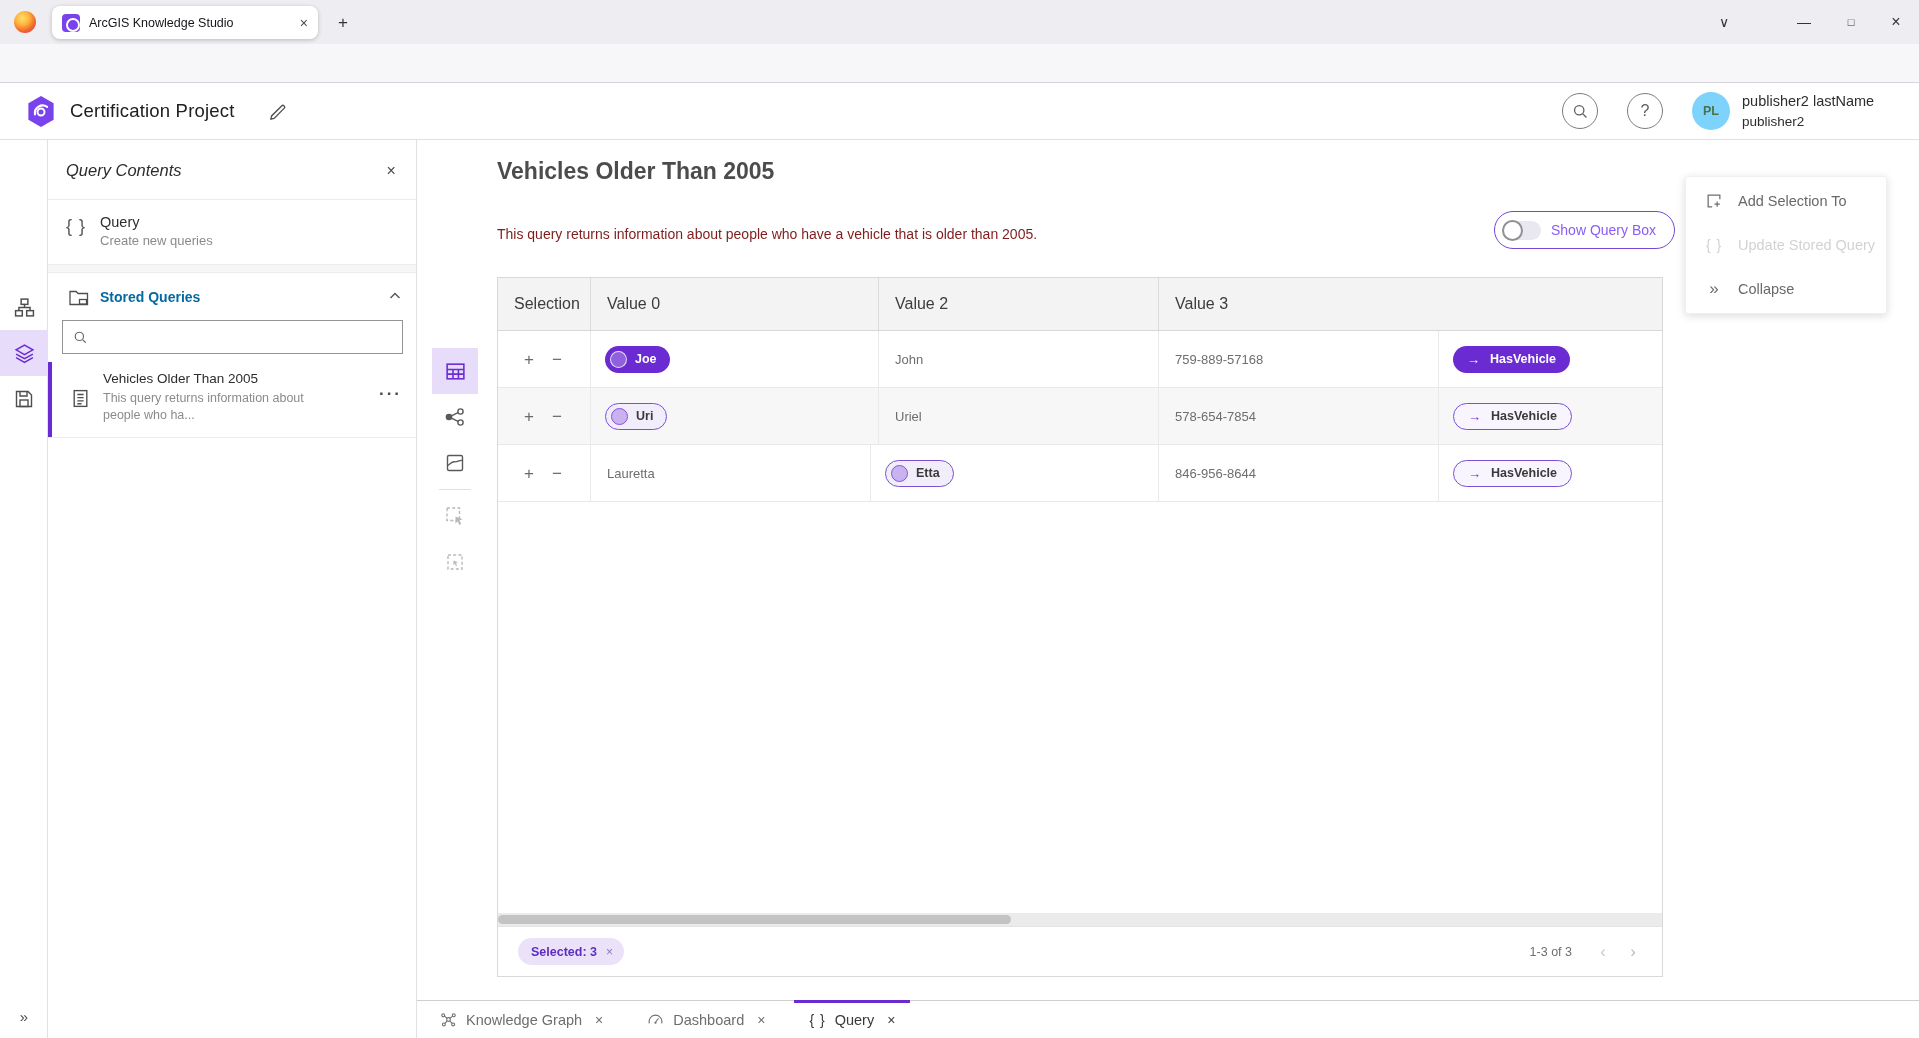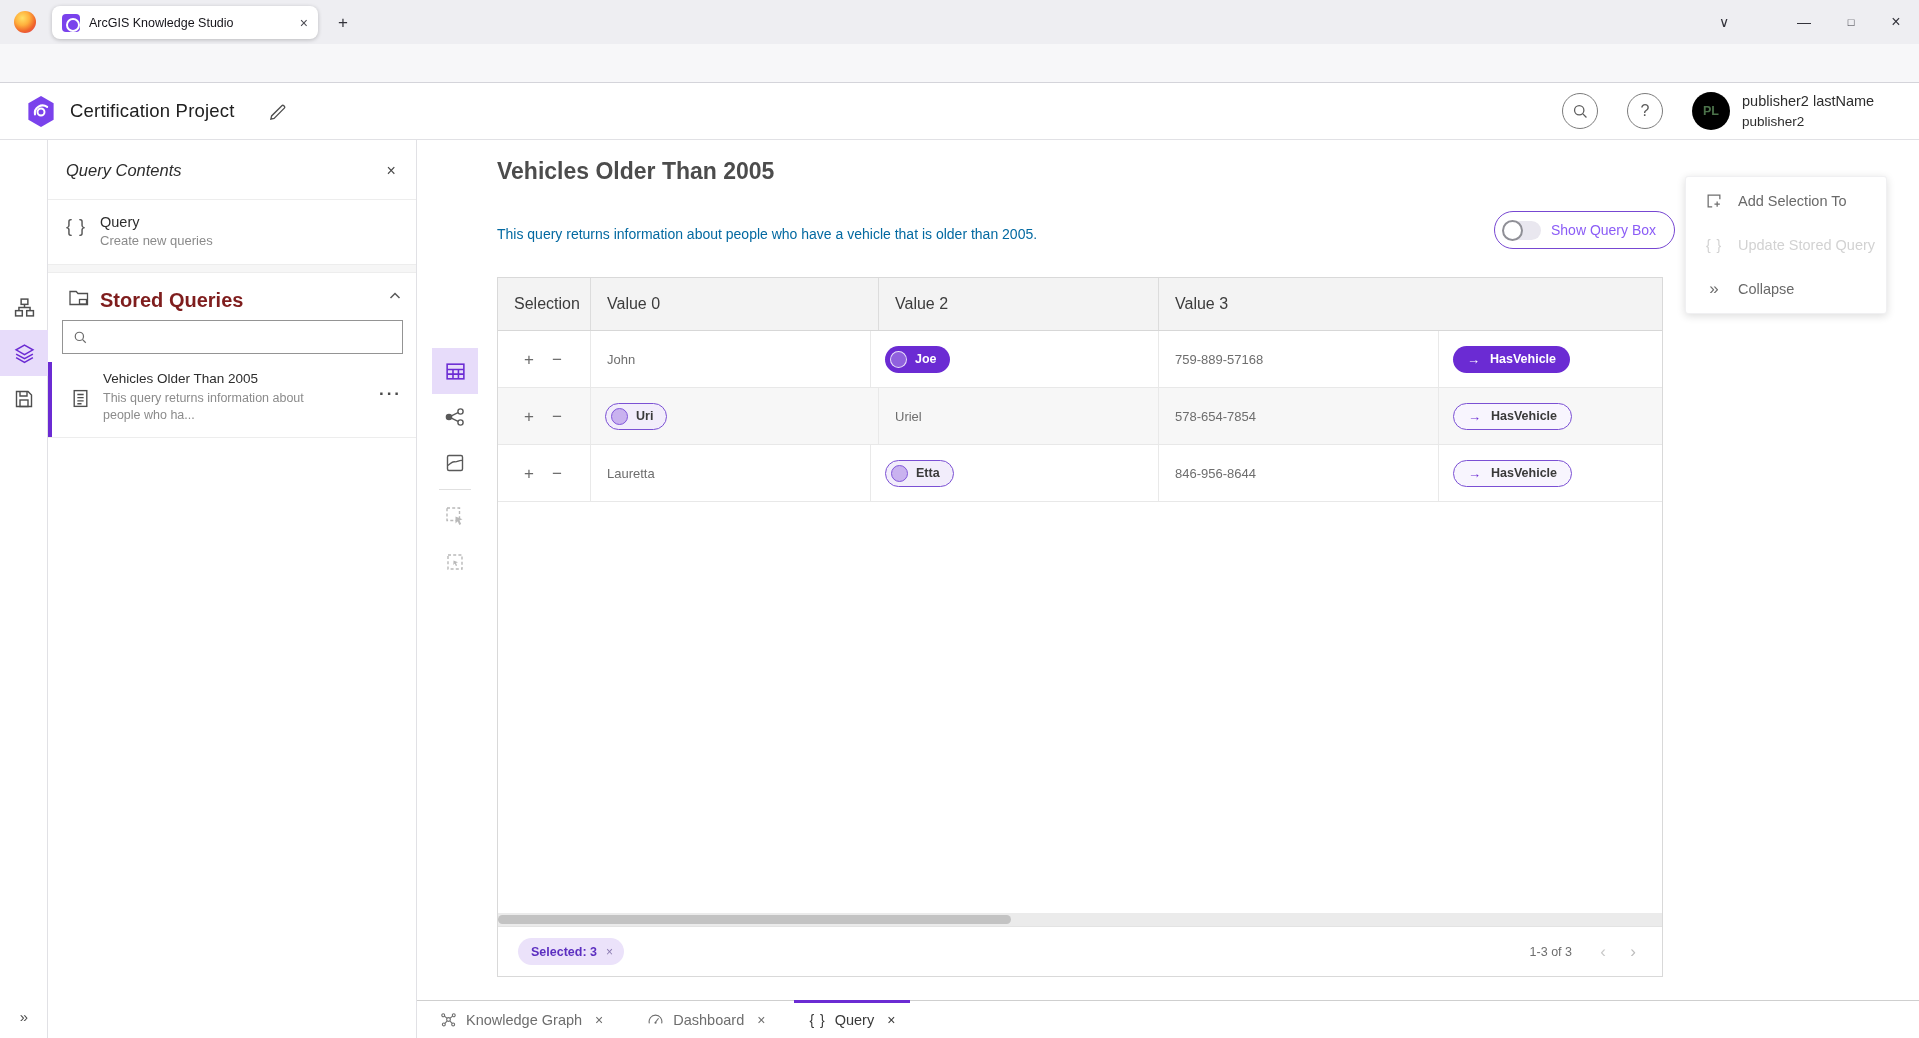--- a/index.html
+++ b/index.html
@@ -55,21 +55,21 @@
   #project-title { left:70px; top:0; height:56px; display:flex; align-items:center; font-size:18.5px;
     font-weight:500; color:#202020; letter-spacing:.2px; }
   #edit-pencil { left:264px; top:16px; width:26px; height:26px; display:flex; align-items:center;
     justify-content:center; color:#4f4f4f; }
   .hdr-circle { top:10px; width:36px; height:36px; border-radius:50%; border:1px solid #7c7c7c;
     display:flex; align-items:center; justify-content:center; color:#5c5c5c; }
   #hdr-search { left:1562px; }
   #hdr-help { left:1627px; font-size:16px; color:#5c5c5c; }
   #hdr-avatar { left:1692px; top:9px; width:38px; height:38px; border-radius:50%;
     display:flex; align-items:center; justify-content:center; font-size:12.5px; font-weight:bold;
-    background:#000000; color:#4b724a; }
+    background:#7dd3fc; color:#4b724a; }
   #hdr-user { left:1742px; top:8px; line-height:1.45; }
   #hdr-user .l1 { font-size:14.5px; color:#2d2d2d; }
   #hdr-user .l2 { font-size:13.5px; color:#2d2d2d; }
 
   
   #left-rail { left:0; top:140px; width:48px; height:898px; background:#fff; border-right:1px solid #e1e1e5; }
   .rail-item { position:absolute; left:0; width:48px; height:46px; display:flex; align-items:center;
     justify-content:center; color:#4e4e4e; }
   .rail-item.selected { background:#e7dcfa; color:#6b2bd3; }
   #rail-expand { position:absolute; left:0; bottom:2px; width:48px; height:40px; display:flex;
@@ -81,21 +81,21 @@
   #panel-title { position:absolute; left:18px; top:21px; font-size:16.5px; color:#2d2d2d; }
   #panel-close { position:absolute; right:12px; top:18px; width:26px; height:26px; display:flex;
     align-items:center; justify-content:center; font-size:16px; color:#4a4a4a; }
   #query-item { position:absolute; left:0; top:60px; width:100%; height:65px; border-bottom:1px solid #ededed; }
   #query-item .braces { position:absolute; left:18px; top:16px; font-size:18px; color:#5a5a5a; letter-spacing:1px; }
   #query-item .qi-title { position:absolute; left:52px; top:14px; font-size:14.5px; color:#2d2d2d; }
   #query-item .qi-sub { position:absolute; left:52px; top:33px; font-size:13px; color:#8b8b8b; }
   #panel-strip { position:absolute; left:0; top:125px; width:100%; height:8px; background:#f6f6f6; border-bottom:1px solid #ededed; }
   #stored-header { position:absolute; left:0; top:133px; width:100%; height:50px; }
   #stored-header .folder { position:absolute; left:20px; top:14px; color:#4e4e4e; }
-  #stored-title { position:absolute; left:52px; top:16px; font-size:20px; font-weight:bold; color:#7f1d1d; }
+  #stored-title { position:absolute; left:52px; top:16px; font-size:14px; font-weight:bold; color:#0369a1; }
   #stored-caret { position:absolute; right:14px; top:16px; color:#5a5a5a; }
   #stored-search { position:absolute; left:14px; top:180px; width:341px; height:34px; border:1px solid #949494;
     background:#fff; display:flex; align-items:center; padding:0 10px; gap:8px; }
   #stored-search input { border:none; outline:none; background:transparent; flex:1; font-size:13px;
     font-family:"Liberation Sans",sans-serif; }
   #stored-item { position:absolute; left:0; top:222px; width:100%; height:76px; border-bottom:1px solid #ededed; }
   #stored-item .selbar { position:absolute; left:0; top:0; width:4px; height:100%; background:#6b2bd3; }
   #stored-item .doc { position:absolute; left:22px; top:26px; color:#4e4e4e; }
   #stored-item .si-title { position:absolute; left:55px; top:9px; font-size:13.5px; color:#2d2d2d; }
   #stored-item .si-desc { position:absolute; left:55px; top:28px; width:212px; font-size:12.5px;
@@ -105,21 +105,21 @@
 
   
   #view-toolbar { left:432px; top:348px; width:46px; }
   .vt-item { width:46px; height:46px; display:flex; align-items:center; justify-content:center; color:#595959; }
   .vt-item.selected { background:#e7dcfa; color:#6b2bd3; }
   .vt-item.disabled { color:#b9b9b9; }
   .vt-divider { height:1px; background:#e0e0e0; margin:3px 7px; }
 
   
   #main-title { left:497px; top:158px; font-size:23px; font-weight:600; color:#4c4c4c; }
-  #main-desc { left:497px; top:226px; font-size:14px; color:#0369a1; }
+  #main-desc { left:497px; top:226px; font-size:14px; color:#7f1d1d; }
   #show-query-box { left:1494px; top:211px; height:38px; border:1px solid #7747d2; border-radius:19px;
     display:flex; align-items:center; padding:0 18px 0 8px; gap:10px; background:#fff; }
   #sqb-toggle { width:38px; height:19px; border-radius:10px; background:#e9e7ef; position:relative; }
   #sqb-knob { position:absolute; left:-1px; top:-1px; width:21px; height:21px; border-radius:50%;
     background:#fff; border:2px solid #8f8f96; }
   #sqb-label { font-size:14px; color:#8b5cf6; }
 
   
   #table-card { left:497px; top:277px; width:1166px; height:700px; border:1px solid #d9d9d9; background:#fff; }
   #thead { position:absolute; left:0; top:0; width:1164px; height:53px; background:#f3f3f3;
@@ -384,27 +384,27 @@
     <div class="th c1">Value 0</div>
     <div class="th c3">Value 2</div>
     <div class="th c4">Value 3</div>
   </div>
 
   <div class="trow" style="top:53px">
     <div class="td c0 sel-cell">
       <span class="sel-btn">+</span>
       <span class="sel-btn">−</span>
     </div>
-    <div class="td c2 text">John</div>
     <div class="td c1">
       <span class="entity-pill filled">
           <span class="dot"></span>
           <span>Joe</span>
         </span>
     </div>
+    <div class="td c2 text">John</div>
     <div class="td c3 text">759-889-57168</div>
     <div class="td c4">
       <span class="rel-pill filled">
           <span class="arr">→</span>
           <span>HasVehicle</span>
         </span>
     </div>
   </div>
 
   <div class="trow alt" style="top:110px">

